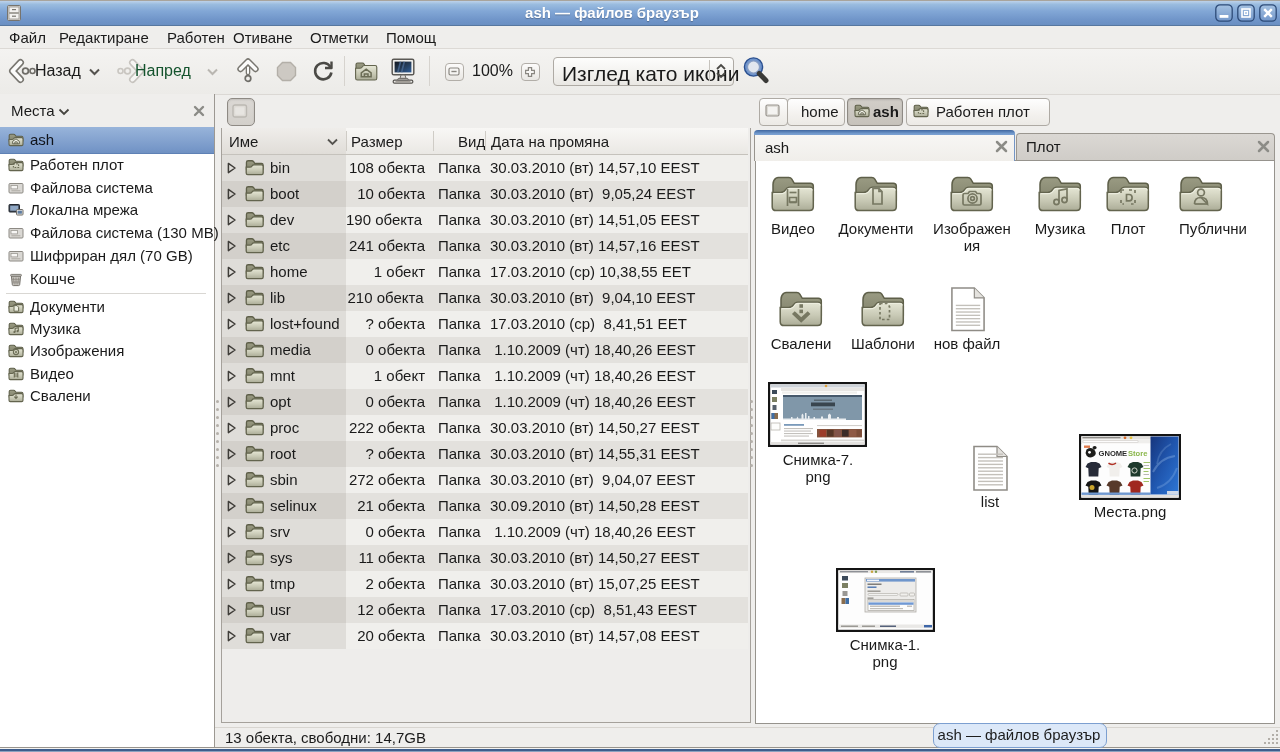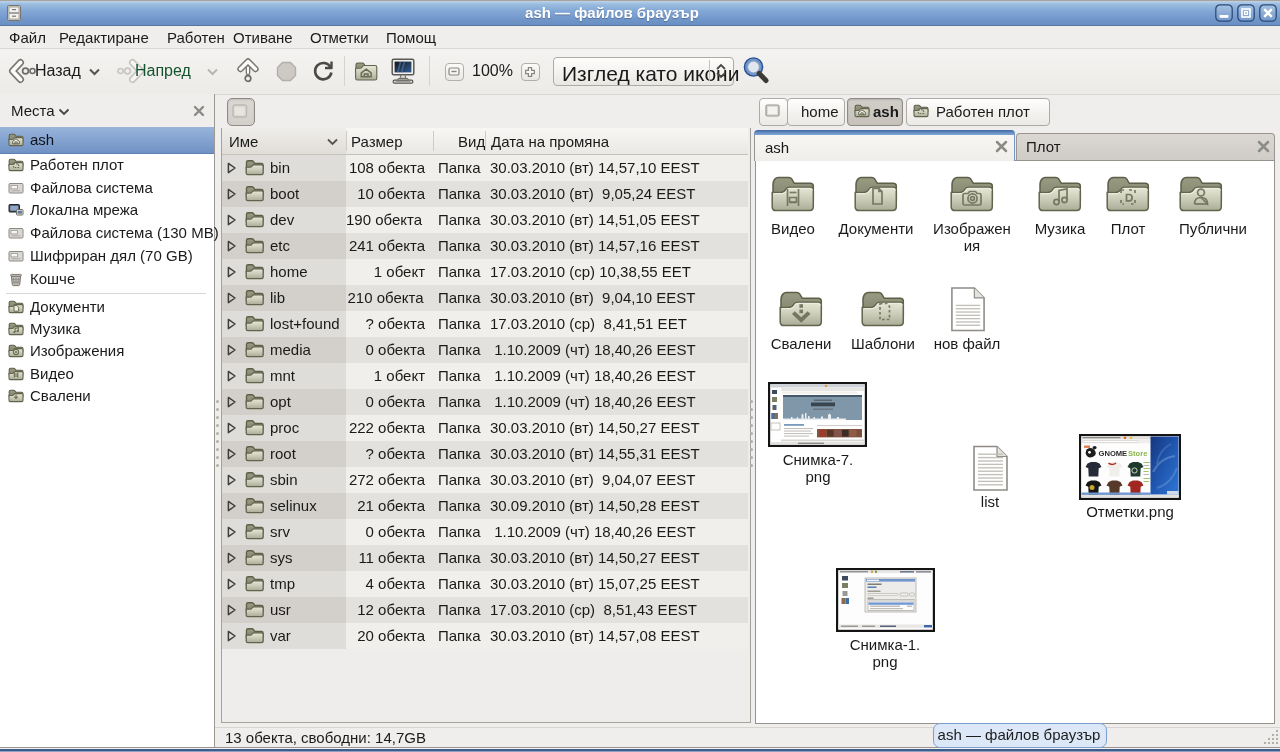--- a/index.html
+++ b/index.html
@@ -477,21 +477,21 @@
 <div class="abs" style="left:222px;top:571px;width:526px;height:26px;background:#f0efec"></div>
 <div class="abs" style="left:222px;top:571px;width:124px;height:26px;background:#dfddd9"></div>
 <svg class="abs" style="left:227px;top:578px" width="10" height="12" viewBox="0 0 10 12">
     <path d="M1.4 1.4 L8 6 L1.4 10.6 Z" fill="none" stroke="#3f3d39" stroke-width="1.5" stroke-linejoin="round"></path>
   </svg>
 <svg class="abs" style="left:245px;top:574px" width="20" height="19" viewBox="0 0 16.5 15.5">
 <path d="M1.2 9 V3.6 Q1.2 2.2 2.6 2.2 H5.6 Q6.6 2.2 7.1 3 L8 4.3 H13.6 Q14.9 4.3 14.9 5.6 V9 Z" fill="url(#gfb)" stroke="#5e5f49" stroke-width="1.1"></path>
 <path d="M1 7.5 H3.9 Q5.3 7.5 5.8 6.5 Q6.3 5.6 7.4 5.6 H13.7 Q15 5.6 15 6.9 V12.3 Q15 13.6 13.7 13.6 H2.3 Q1 13.6 1 12.3 Z" fill="url(#gf)" stroke="#63644e" stroke-width="1.1"></path>
 </svg>
 <div class="txt" style="left:270px;top:575px">tmp</div>
-<div class="txt" style="left:346px;top:575px;width:79px;text-align:right">4 обекта</div>
+<div class="txt" style="left:346px;top:575px;width:79px;text-align:right">2 обекта</div>
 <div class="txt" style="left:438px;top:575px">Папка</div>
 <div class="txt" style="left:490px;top:575px">30.03.2010 (вт) 15,07,25 EEST</div>
 <div class="abs" style="left:222px;top:597px;width:526px;height:26px;background:#e3e1dd"></div>
 <div class="abs" style="left:222px;top:597px;width:124px;height:26px;background:#d3d0cb"></div>
 <svg class="abs" style="left:227px;top:604px" width="10" height="12" viewBox="0 0 10 12">
     <path d="M1.4 1.4 L8 6 L1.4 10.6 Z" fill="none" stroke="#3f3d39" stroke-width="1.5" stroke-linejoin="round"></path>
   </svg>
 <svg class="abs" style="left:245px;top:600px" width="20" height="19" viewBox="0 0 16.5 15.5">
 <path d="M1.2 9 V3.6 Q1.2 2.2 2.6 2.2 H5.6 Q6.6 2.2 7.1 3 L8 4.3 H13.6 Q14.9 4.3 14.9 5.6 V9 Z" fill="url(#gfb)" stroke="#5e5f49" stroke-width="1.1"></path>
 <path d="M1 7.5 H3.9 Q5.3 7.5 5.8 6.5 Q6.3 5.6 7.4 5.6 H13.7 Q15 5.6 15 6.9 V12.3 Q15 13.6 13.7 13.6 H2.3 Q1 13.6 1 12.3 Z" fill="url(#gf)" stroke="#63644e" stroke-width="1.1"></path>
@@ -751,21 +751,21 @@
 <rect x="64.5" y="44" width="6.5" height="1" fill="#9fc46a"></rect>
 <rect x="64.5" y="47" width="5.5" height="1" fill="#9fc46a"></rect>
 <rect x="2.5" y="58.5" width="69" height="2.4" fill="#6f98d0"></rect>
 <rect x="2.5" y="61" width="97" height="2.2" fill="#e3e1de"></rect>
 <rect x="71.5" y="2.5" width="28" height="58" fill="url(#gwp)"></rect>
 <path d="M74 38 q7 -14 22 -16" stroke="rgba(175,210,245,.3)" stroke-width="2" fill="none"></path>
 <path d="M78 54 q14 -4 20 -20" stroke="rgba(175,210,245,.24)" stroke-width="2" fill="none"></path>
 <path d="M92 10 q-12 6 -14 20" stroke="rgba(175,210,245,.2)" stroke-width="1.8" fill="none"></path>
 <rect x="88" y="57" width="11.5" height="3.6" fill="#cfd9e8"></rect>
 </svg>
-<div class="txt ctr" style="left:1050px;top:503px;width:160px">Отметки.png</div>
+<div class="txt ctr" style="left:1050px;top:503px;width:160px">Места.png</div>
 <svg class="abs" style="left:836px;top:568px" width="99" height="64" viewBox="0 0 99 64">
 <rect x="1" y="1" width="97" height="62" fill="#fdfdfd" stroke="#141414" stroke-width="2.4"></rect>
 <rect x="2.5" y="2.5" width="94" height="2.6" fill="#e9e8e6"></rect>
 <rect x="4" y="3" width="28" height="1.4" fill="#8e9197"></rect>
 <circle cx="36" cy="3.7" r="1.2" fill="#c8a43c"></circle>
 <circle cx="40" cy="3.7" r="1.2" fill="#7a9a50"></circle>
 <rect x="64" y="3" width="14" height="1.6" fill="#6f7d96"></rect>
 <rect x="80" y="3" width="15" height="1.6" fill="#8e9197"></rect>
 <rect x="6" y="8" width="6" height="4.5" fill="#3c4a5a"></rect>
 <rect x="6" y="15" width="6" height="5" fill="#7b7f62"></rect>

